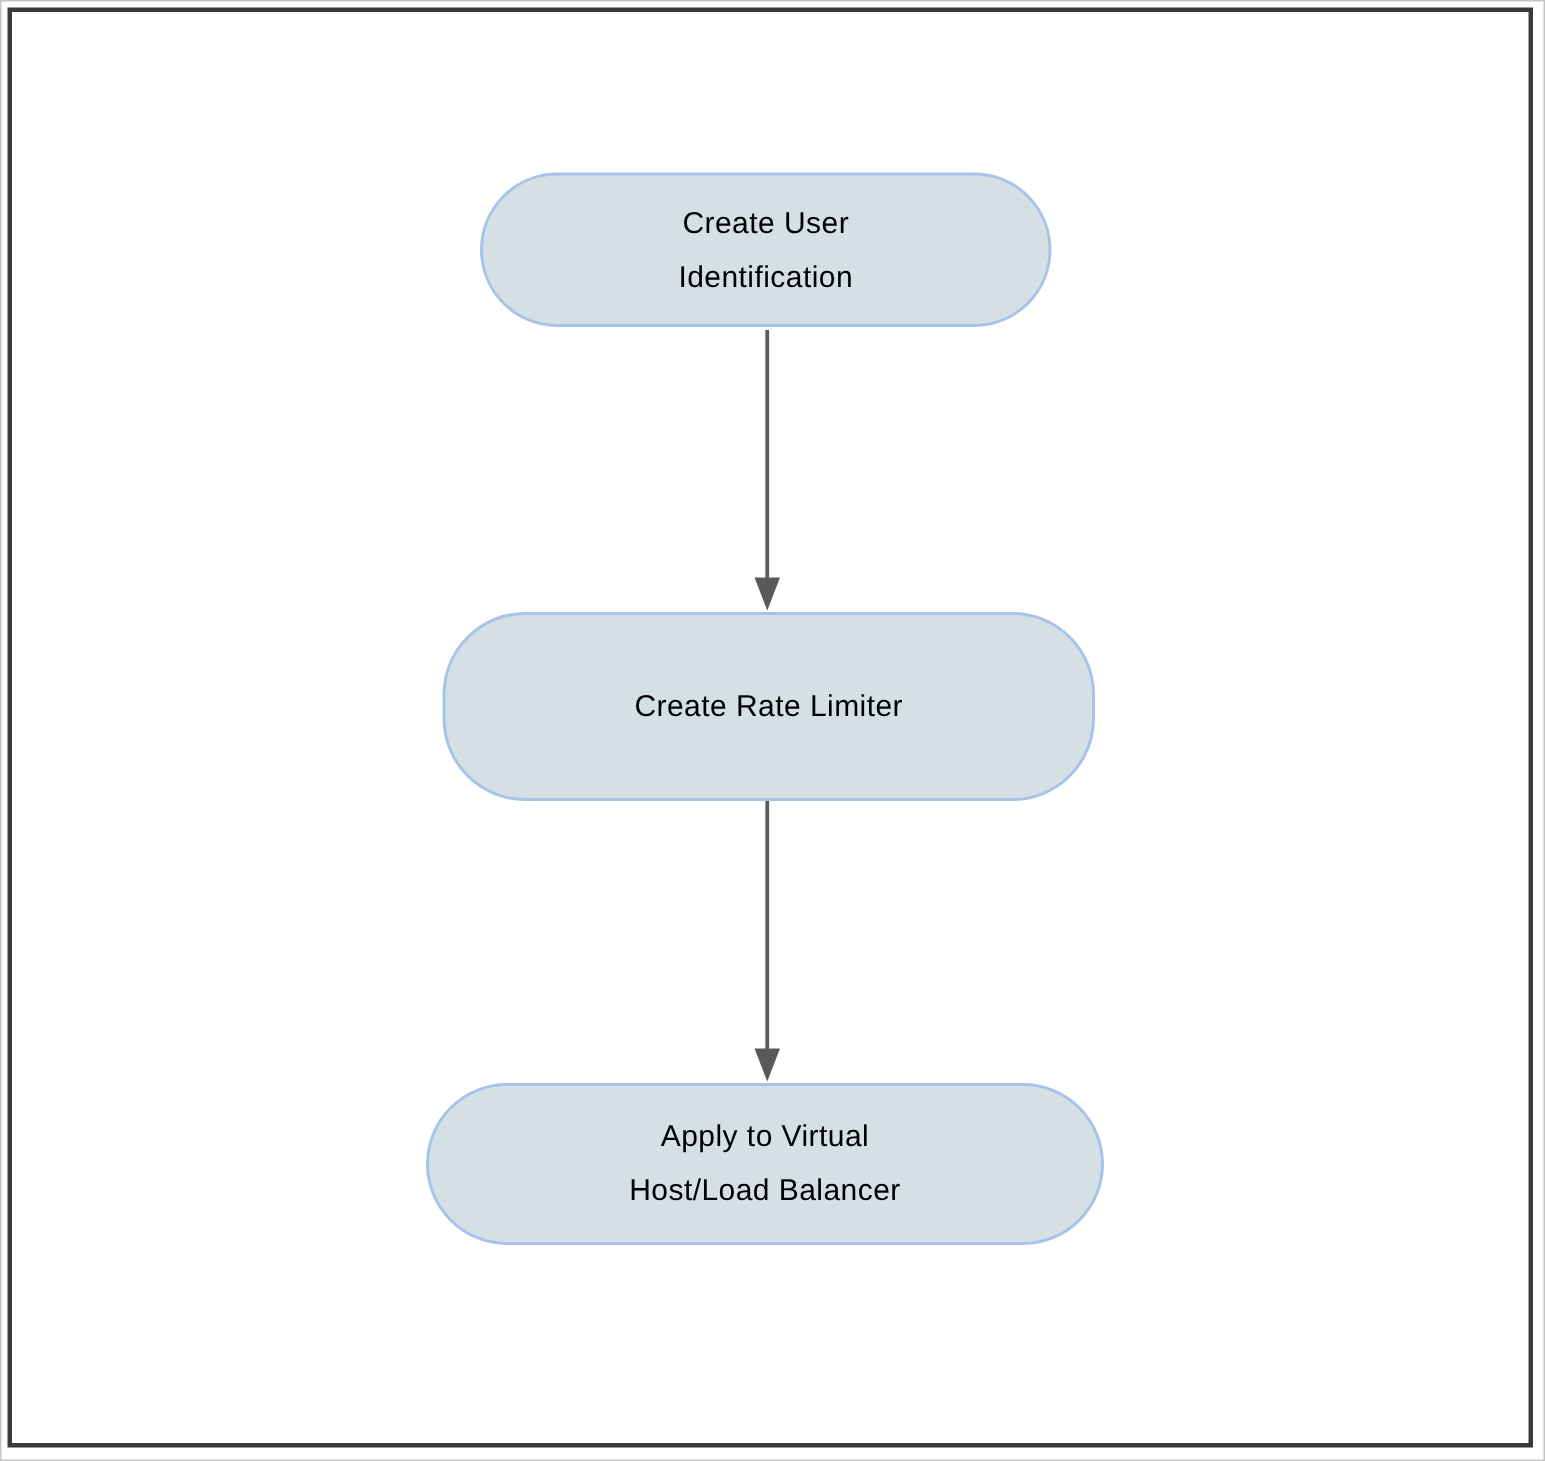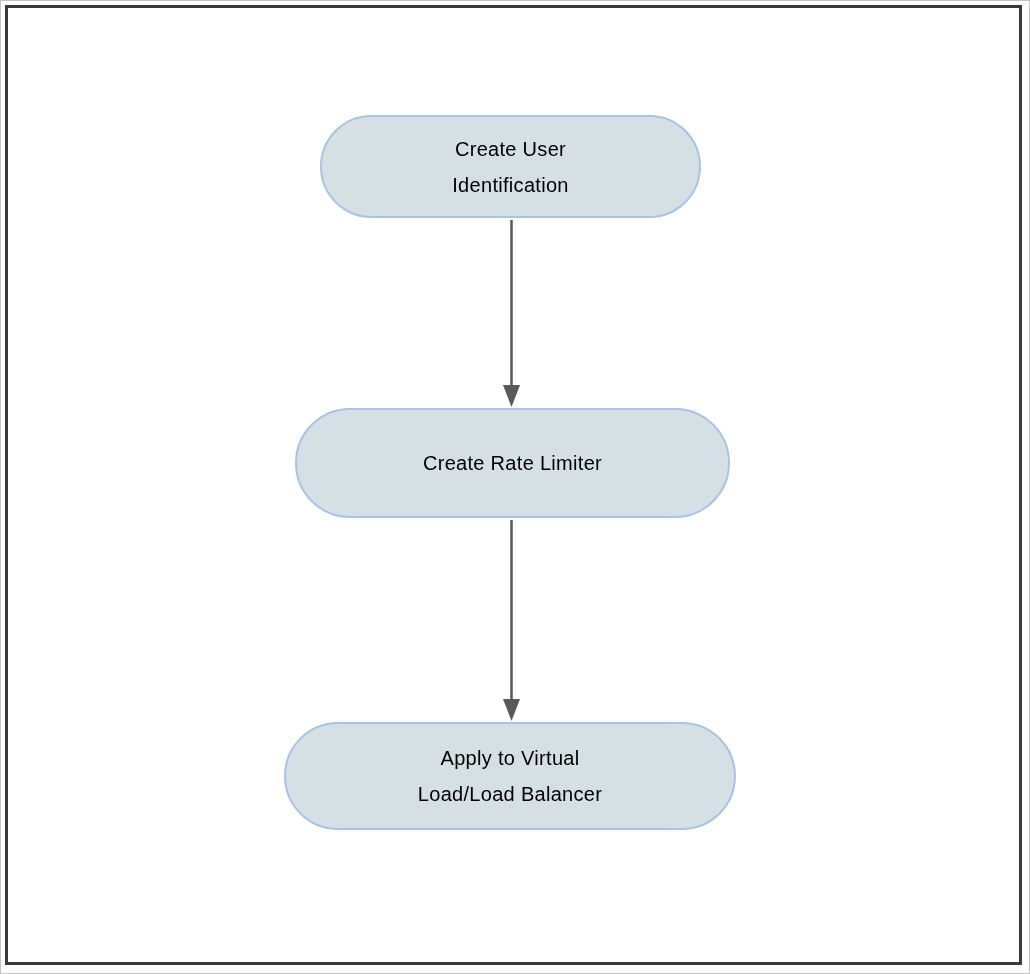--- a/index.html
+++ b/index.html
@@ -71,21 +71,21 @@
     left: 320px;
     top: 115px;
     width: 381px;
     height: 103px;
     border-radius: 52px;
   }
   .node-2 {
     left: 295px;
     top: 408px;
     width: 435px;
-    height: 110px;
+    height: 126px;
     border-radius: 55px;
   }
   .node-3 {
     left: 284px;
     top: 722px;
     width: 452px;
     height: 108px;
     border-radius: 54px;
   }
 </style>
@@ -113,16 +113,16 @@
     <span class="node-label">Create User
 Identification</span>
   </div>
 
   <div class="node node-2">
     <span class="node-label">Create Rate Limiter</span>
   </div>
 
   <div class="node node-3">
     <span class="node-label">Apply to Virtual
-Load/Load Balancer</span>
+Host/Load Balancer</span>
   </div>
 
 </div>
 
 </body></html>

